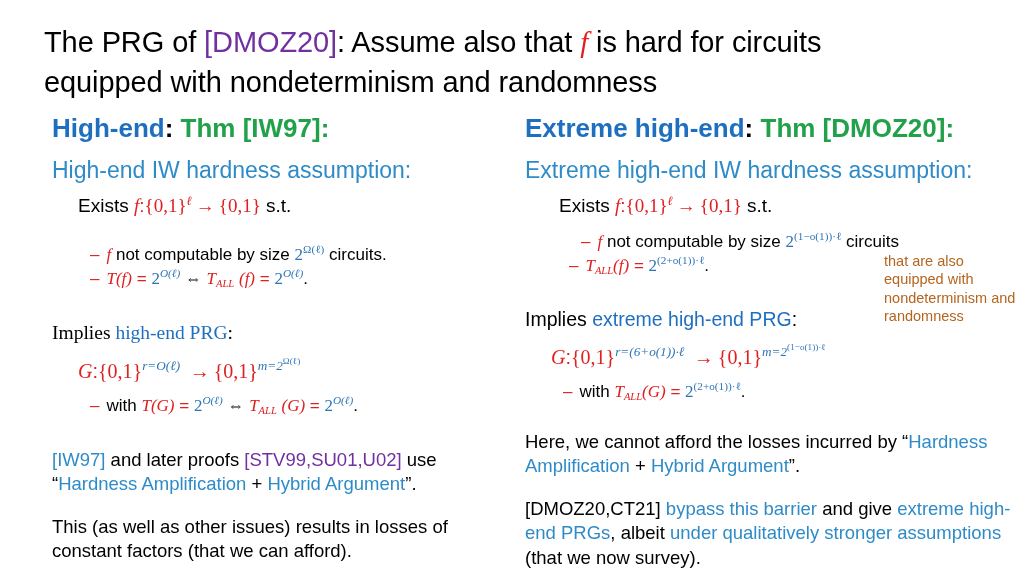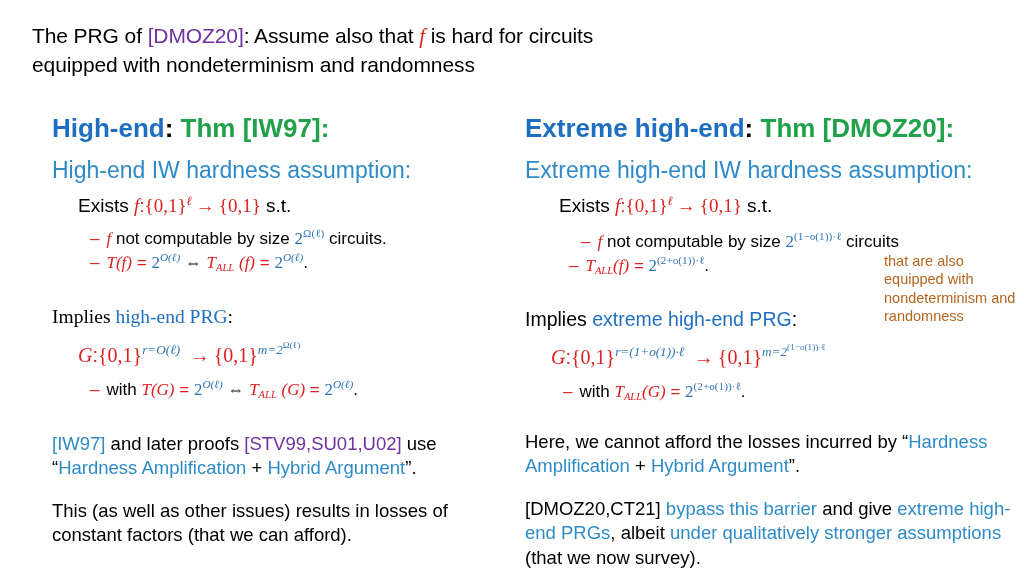--- a/index.html
+++ b/index.html
@@ -18,24 +18,24 @@
 
   .slide {
     position: relative;
     width: 1024px;
     height: 576px;
   }
 
   
   .title {
     position: absolute;
-    left: 32px;
+    left: 44px;
     top: 22px;
     width: 950px;
-    font-size: 21px;
+    font-size: 29px;
     line-height: 1.38;
     letter-spacing: -0.1px;
     color: #000;
   }
 
   
   .col {
     position: absolute;
     top: 112px;
   }
@@ -140,21 +140,21 @@
     <div class="subhdr">
       <span>High-end IW hardness assumption:</span>
     </div>
 
     <div class="exists">
       <span>Exists</span>
       <span class="red mi">f</span><span class="red">:</span><span class="red mu">{0,1}</span><sup class="s red mi">ℓ</sup><span class="red arrow">→</span><span class="red mu">{0,1}</span>
       <span>s.t.</span>
     </div>
 
-    <div class="bullet" style="margin-top:8px;">
+    <div class="bullet" style="margin-top:24px;">
       <span class="dash">–</span><span class="red mi">f</span>
       <span>not computable by size</span>
       <span class="blue mu">2</span><sup class="s blue mu">Ω(ℓ)</sup>
       <span>circuits.</span>
     </div>
 
     <div class="bullet">
       <span class="dash">–</span><span class="red mi">T</span><span class="red mi">(f)</span>
       <span class="red">=</span>
       <span class="blue mu">2</span><sup class="s blue mi">O(ℓ)</sup>
@@ -224,21 +224,21 @@
       <span class="red">=</span>
       <span class="blue mu">2</span><sup class="s blue mu">(2+o(1))·ℓ</sup><span>.</span>
     </div>
 
     <div class="implies" style="margin-top:29px;">
       <span>Implies</span>
       <span class="hl">extreme high-end PRG</span><span>:</span>
     </div>
 
     <div class="gline" style="margin-top:12px;">
-      <span class="red mi">G</span><span class="red">:</span><span class="red mu">{0,1}</span><sup class="s blue mi">r=(1+o(1))·ℓ</sup>
+      <span class="red mi">G</span><span class="red">:</span><span class="red mu">{0,1}</span><sup class="s blue mi">r=(6+o(1))·ℓ</sup>
       <span class="red arrow">→</span><span class="red mu">{0,1}</span><sup class="s blue mi">m=2</sup><sup class="s blue mu" style="font-size:0.46em; vertical-align:1.55em;">(1−o(1))·ℓ</sup>
     </div>
 
     <div class="bullet" style="margin-top:10px; ">
       <span class="dash">–</span><span>with</span>
       <span class="red mi">T</span><span class="sub red mi">ALL</span><span class="red mi">(G)</span>
       <span class="red">=</span>
       <span class="blue mu">2</span><sup class="s blue mu">(2+o(1))·ℓ</sup><span>.</span>
     </div>
 

